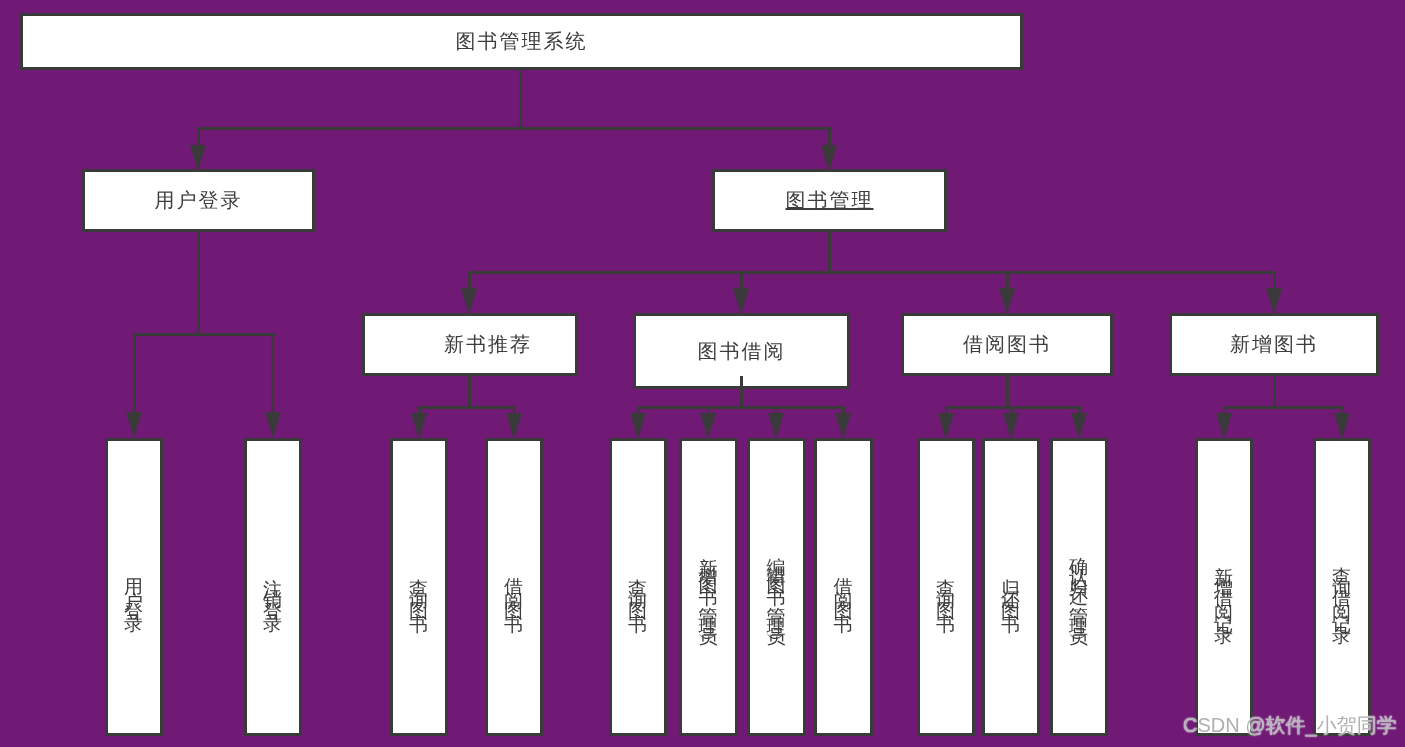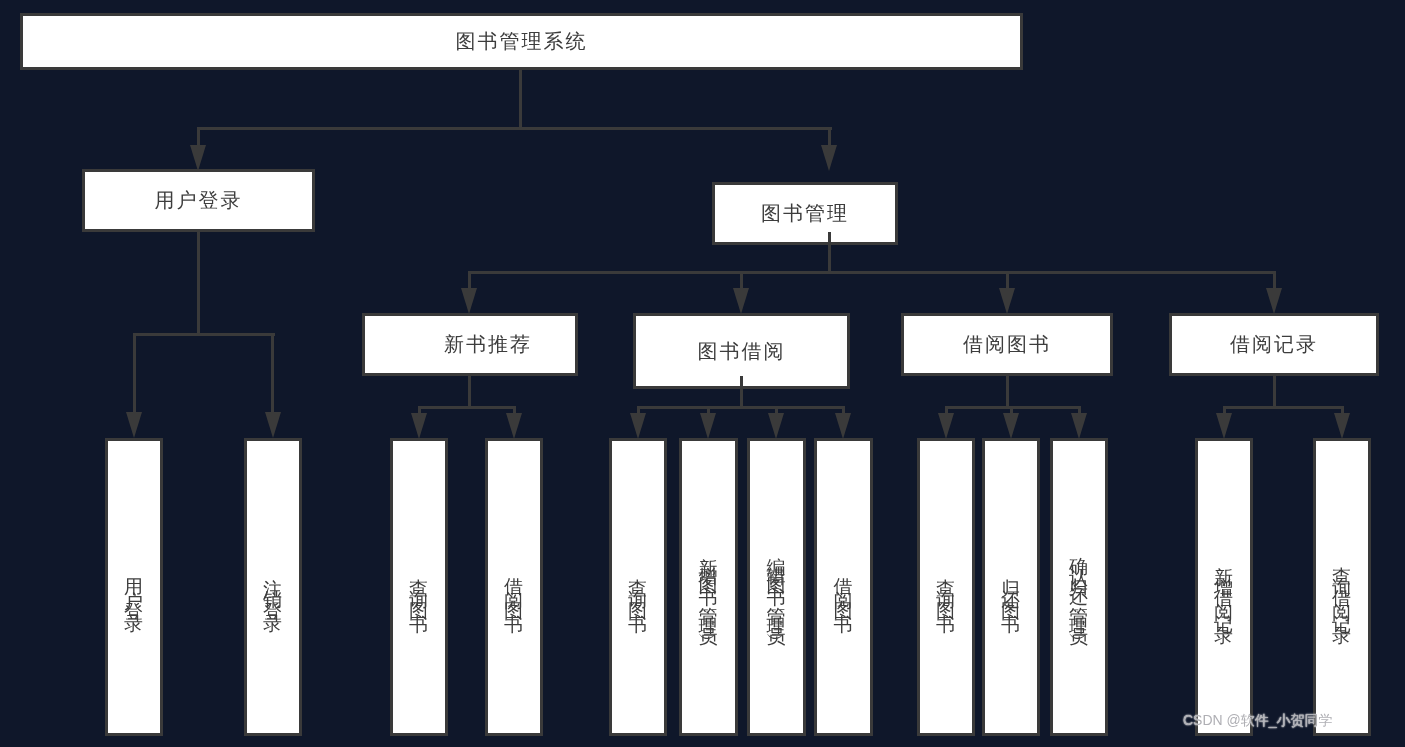--- a/index.html
+++ b/index.html
@@ -1,19 +1,19 @@
 <!DOCTYPE html>
 <html><head>
 <meta charset="utf-8">
 <style>
   html,body { margin:0; padding:0; background:#fff; }
   #canvas {
     position:relative;
     width:1405px; height:747px;
-    background:#0f172a;
+    background:#701a75;
     font-family:"Liberation Sans","DejaVu Sans",sans-serif;
     overflow:hidden;
   }
   .box {
     position:absolute;
     border:3px solid #3a3a3a;
     background:#ffffff;
     box-sizing:border-box;
     display:flex; align-items:center; justify-content:center;
     color:#3d3d3d;
@@ -30,21 +30,21 @@
   .line { position:absolute; background:#3a3a3a; }
   .arrow {
     position:absolute; width:0; height:0;
     border-left:8px solid transparent;
     border-right:8px solid transparent;
     border-top:26px solid #3a3a3a;
   }
   .watermark {
     position:absolute;
     left:1183px; top:712px;
-    font-size:14px;
+    font-size:20px;
     color:rgba(166,166,172,0.9);
     text-shadow:0 0 2px #ffffff, 0 0 1px #ffffff;
     white-space:nowrap;
     z-index:10;
   }
 </style>
 </head>
 <body>
 
 <div id="canvas">
@@ -56,21 +56,21 @@
   <div class="line" style="left:519px; top:70px; width:3px; height:58px;"></div>
   <div class="line" style="left:197px; top:127px; width:635px; height:3px;"></div>
   <div class="line" style="left:197px; top:127px; width:3px; height:20px;"></div>
   <div class="arrow" style="left:190px; top:145px;"></div>
   <div class="line" style="left:828px; top:127px; width:3px; height:20px;"></div>
   <div class="arrow" style="left:821px; top:145px;"></div>
 
   <div class="box" style="left:82px; top:169px; width:233px; height:63px;">
     <span class="h-label">用户登录</span>
   </div>
-  <div class="box" style="left:712px; top:182px; width:186px; height:63px;">
+  <div class="box" style="left:712px; top:169px; width:235px; height:63px;text-decoration:underline;">
     <span class="h-label">图书管理</span>
   </div>
 
   <div class="line" style="left:197px; top:232px; width:3px; height:104px;"></div>
   <div class="line" style="left:133px; top:333px; width:142px; height:3px;"></div>
   <div class="line" style="left:133px; top:333px; width:3px; height:81px;"></div>
   <div class="arrow" style="left:126px; top:412px;"></div>
   <div class="line" style="left:271px; top:333px; width:3px; height:81px;"></div>
   <div class="arrow" style="left:265px; top:412px;"></div>
 
@@ -88,21 +88,21 @@
   <div class="box" style="left:362px; top:313px; width:216px; height:63px;padding-left:36px;">
     <span class="h-label">新书推荐</span>
   </div>
   <div class="box" style="left:633px; top:313px; width:217px; height:76px;">
     <span class="h-label">图书借阅</span>
   </div>
   <div class="box" style="left:901px; top:313px; width:212px; height:63px;">
     <span class="h-label">借阅图书</span>
   </div>
   <div class="box" style="left:1169px; top:313px; width:210px; height:63px;">
-    <span class="h-label">借阅记录</span>
+    <span class="h-label">新增图书</span>
   </div>
 
   <div class="line" style="left:468px; top:376px; width:3px; height:33px;"></div>
   <div class="line" style="left:418px; top:406px; width:98px; height:3px;"></div>
   <div class="line" style="left:418px; top:406px; width:3px; height:9px;"></div>
   <div class="arrow" style="left:411px; top:413px;"></div>
   <div class="line" style="left:513px; top:406px; width:3px; height:9px;"></div>
   <div class="arrow" style="left:506px; top:413px;"></div>
 
   <div class="line" style="left:740px; top:376px; width:3px; height:33px;"></div>

